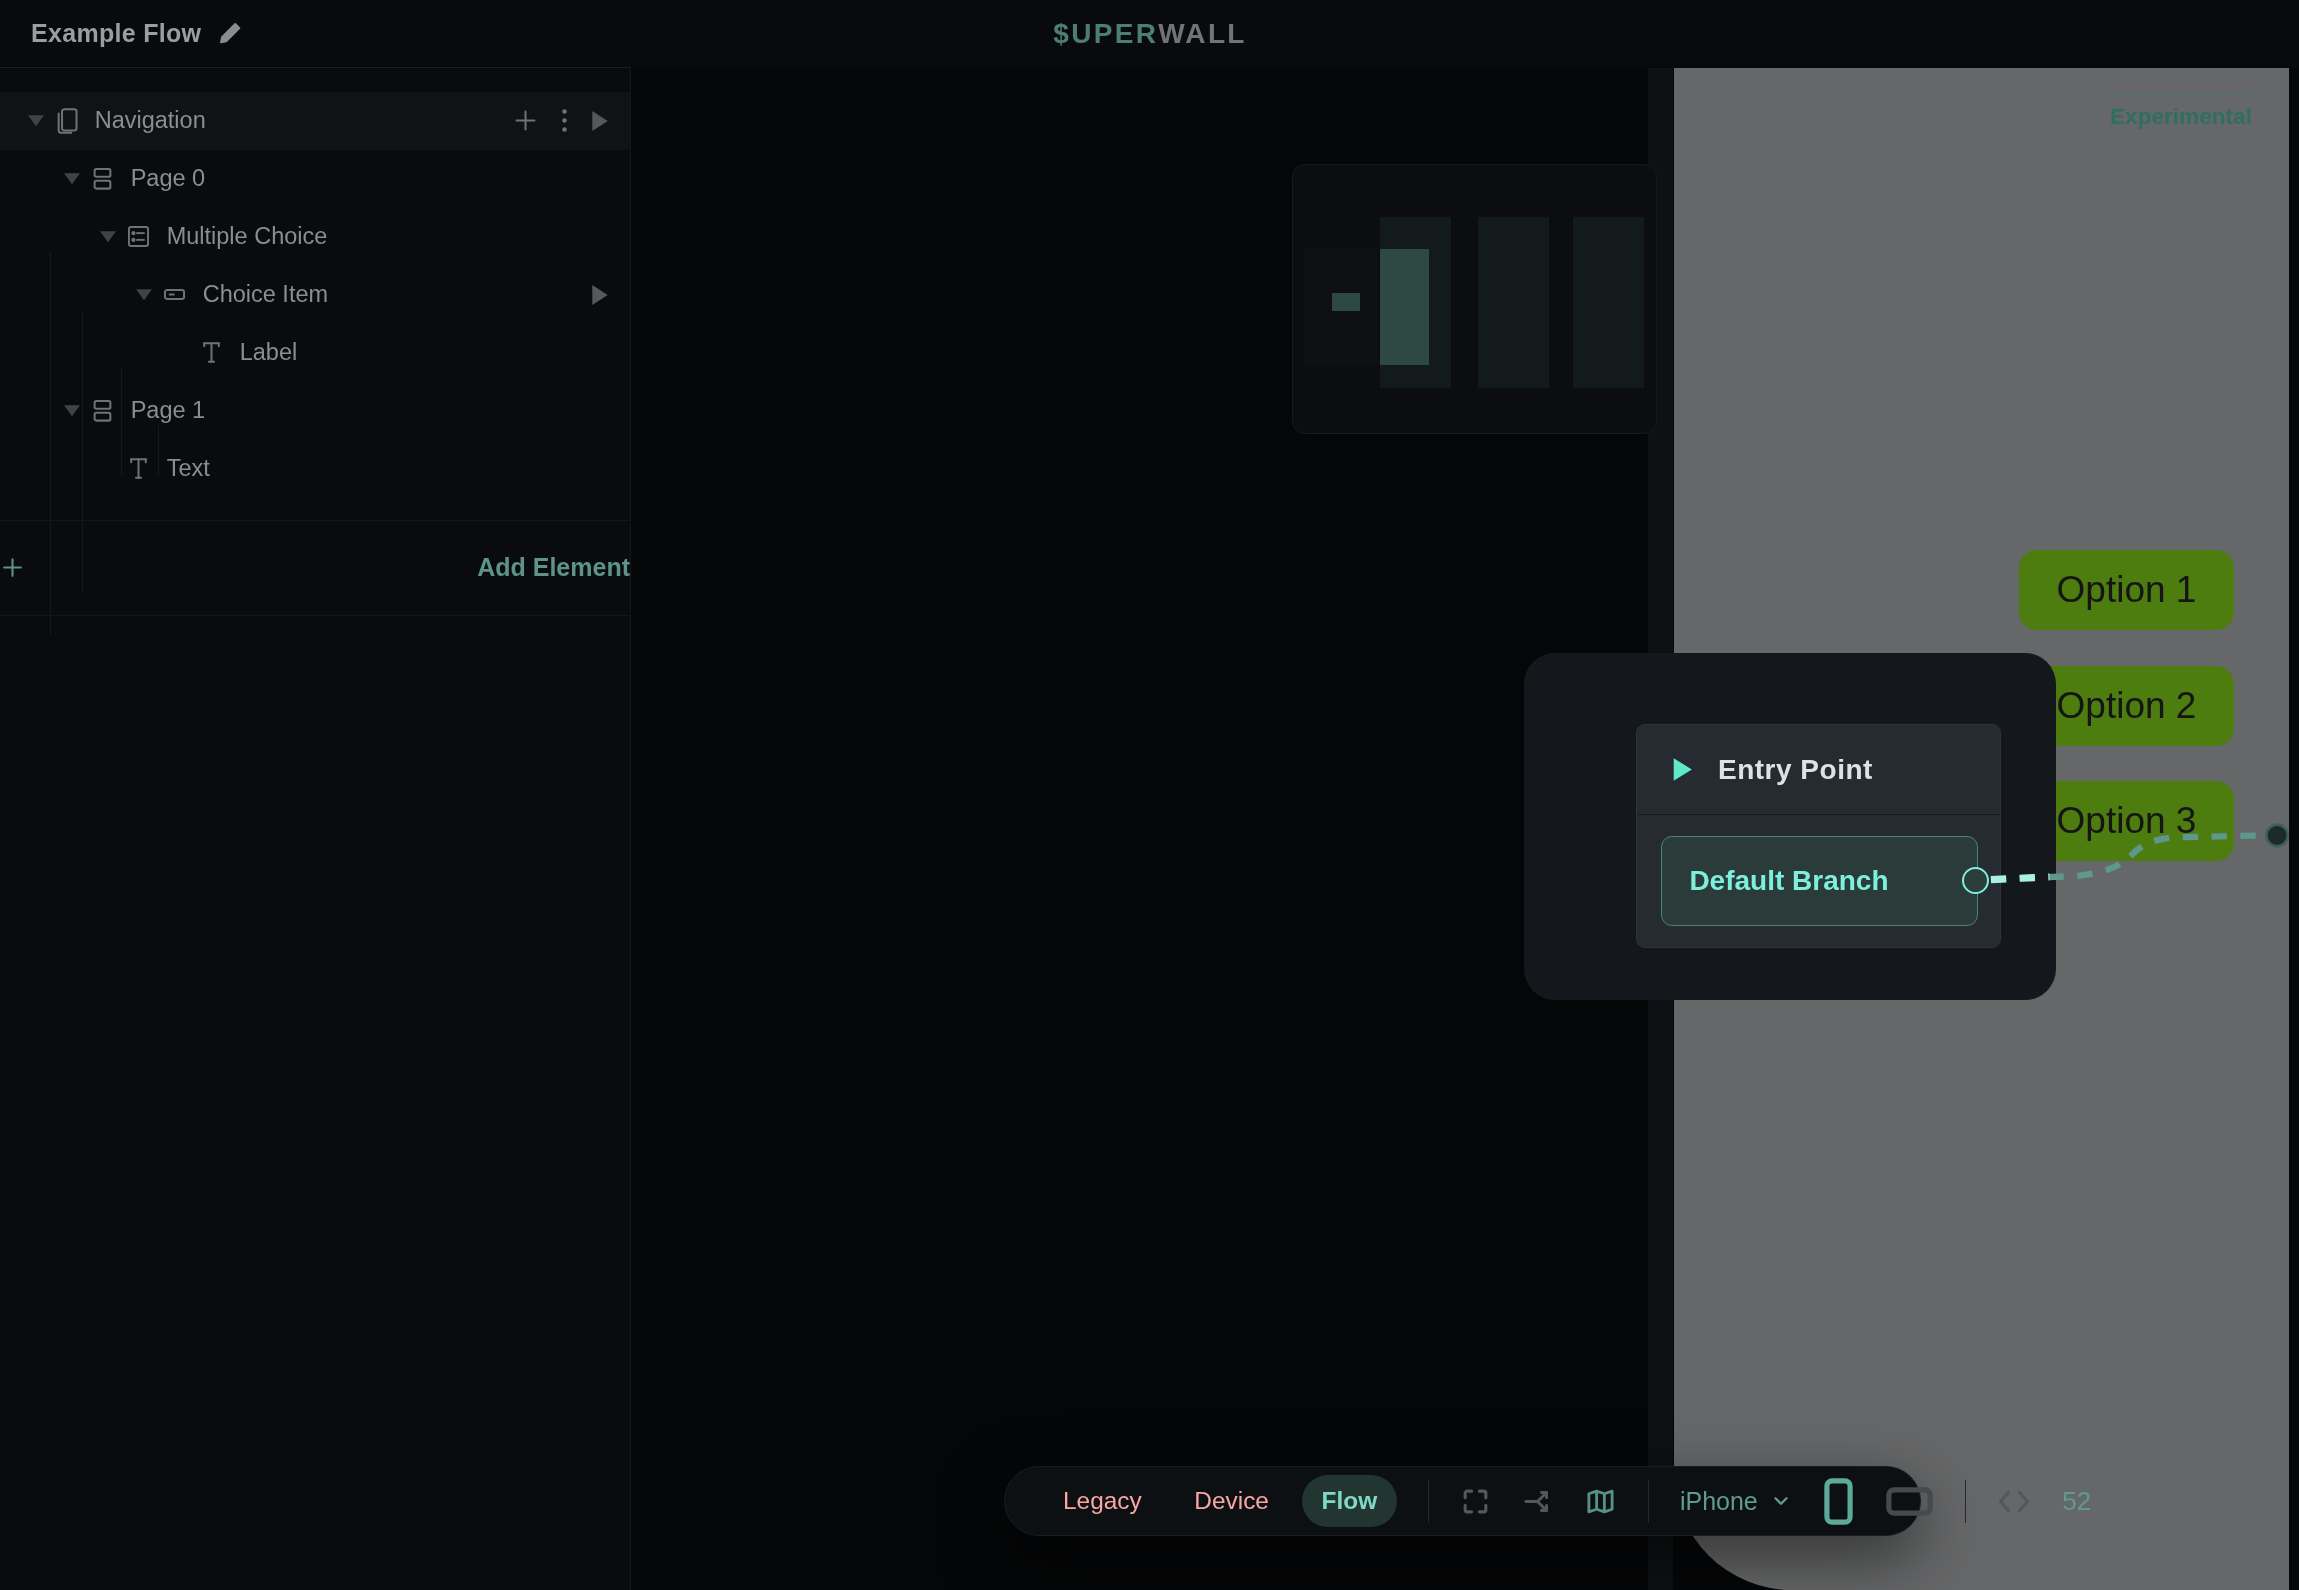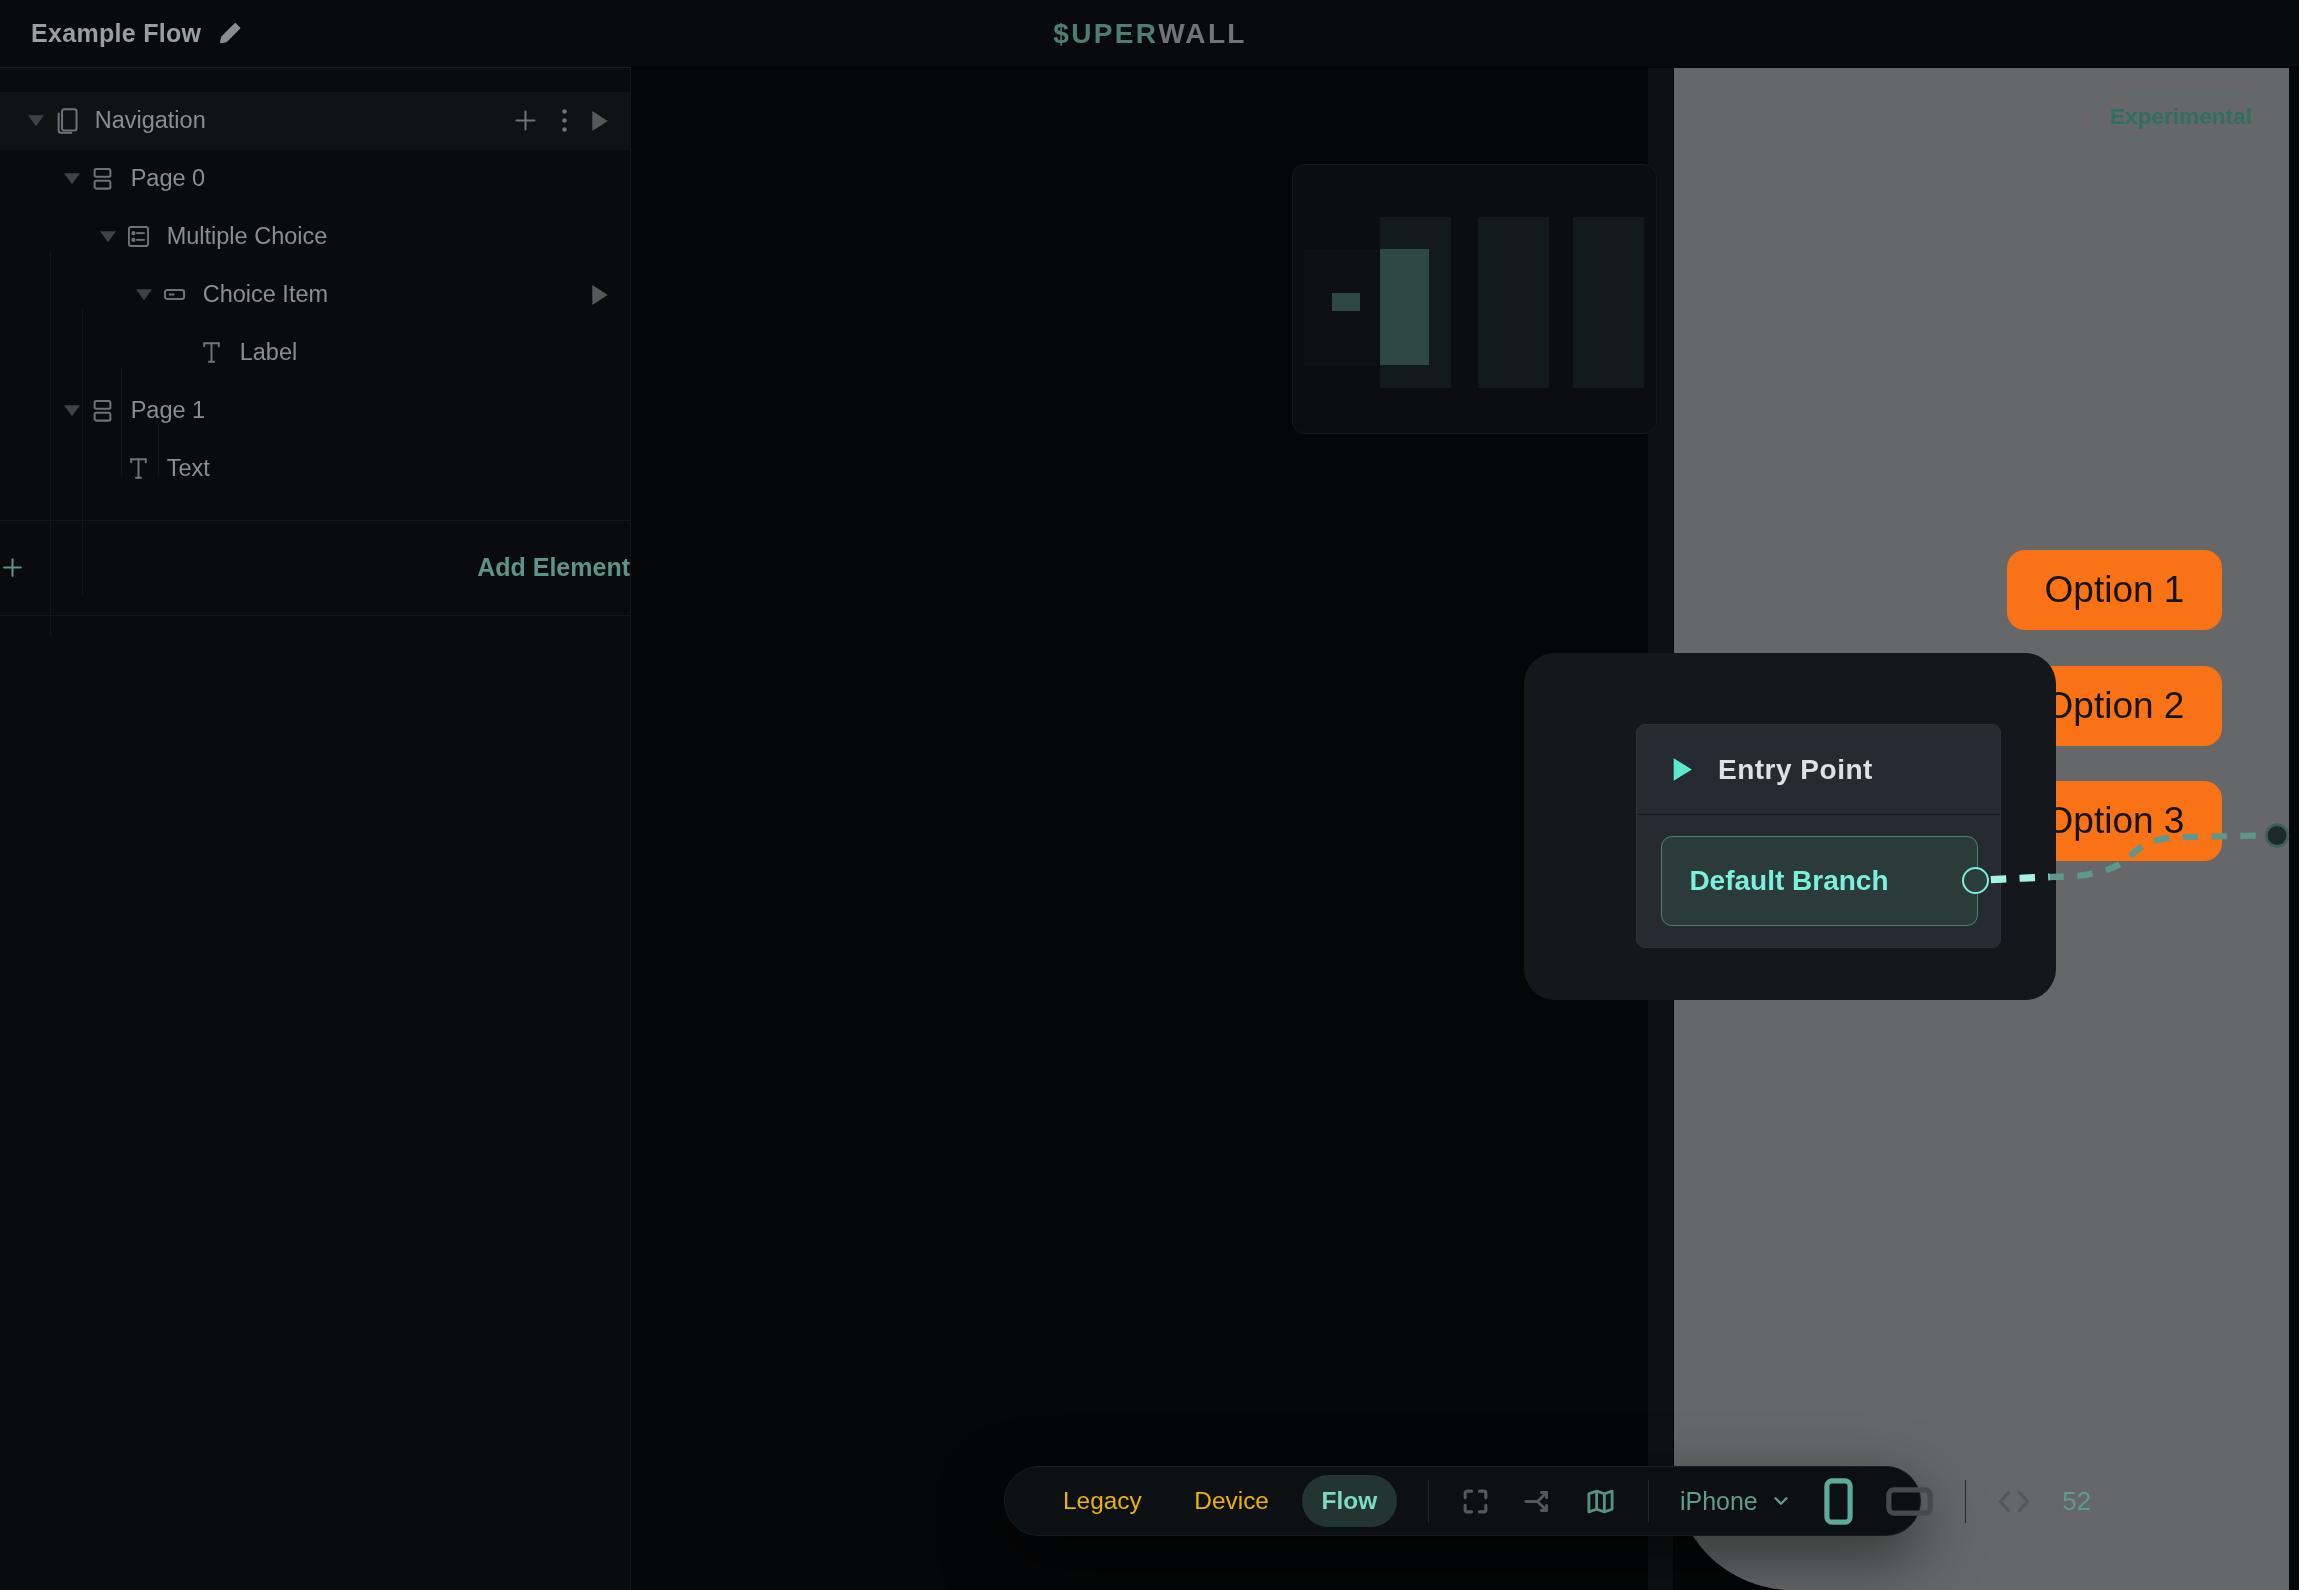--- a/index.html
+++ b/index.html
@@ -56,28 +56,28 @@
                  background:#2c3e3c; border:2.7px solid #7feeda; z-index:8; }
   #connector { position:absolute; left:1348px; top:746px; z-index:7; }
 
   
   #preview-edge { position:absolute; left:1648px; top:68px; width:25px; bottom:0; background:#0e1013; z-index:4; }
   #device-preview { position:absolute; left:1674px; top:68px; width:615px; height:1522px; background:#666768;
                     border-bottom-left-radius:118px; z-index:5; }
   #experimental-badge { position:absolute; right:22px; top:27px; width:172px; height:44px; border:1.8px solid rgba(62,120,108,.55);
                         border-radius:20px; display:flex; align-items:center; justify-content:center;
                         color:#2f6e62; font-size:22.6px; font-weight:700; }
-  .option-btn { position:absolute; left:333px; width:215px; height:80px; background:#f97316; border-radius:18px;
+  .option-btn { position:absolute; left:345px; width:215px; height:80px; background:#4d7c0f; border-radius:18px;
                 display:flex; align-items:center; justify-content:center; color:#151515; font-size:37px;text-align:center; }
 
   
   #view-toolbar { position:absolute; left:1004px; top:1466px; width:917px; height:70px; background:#0c1013;
                   border:0.9px solid #191d21; border-radius:36px; display:flex; align-items:center;
                   padding:0 38px; gap:31px; z-index:40; box-shadow:0 22px 63px rgba(0,0,0,.5); }
-  .mode-btn { color:#eab308; font-size:24.4px; padding:11.8px 20px; border-radius:27px; cursor:pointer; white-space:nowrap; }
+  .mode-btn { color:#fca5a5; font-size:24.4px; padding:11.8px 20px; border-radius:27px; cursor:pointer; white-space:nowrap; }
   .mode-btn.active { background:#233530; color:#7fd9c5; font-weight:600; }
   .tb-divider { width:0.9px; height:43px; background:#24282c; flex:0 0 0.9px; }
   .tb-icon { display:flex; align-items:center; justify-content:center; color:#54585c; }
   .tb-icon.teal { color:#569186; }
   #device-select { display:flex; align-items:center; gap:12.7px; color:#5f9b8e; font-size:25px; cursor:pointer; }
   #code-count { color:#5f9b8e; font-size:26px; }
 </style>
 </head>
 <body>
 

